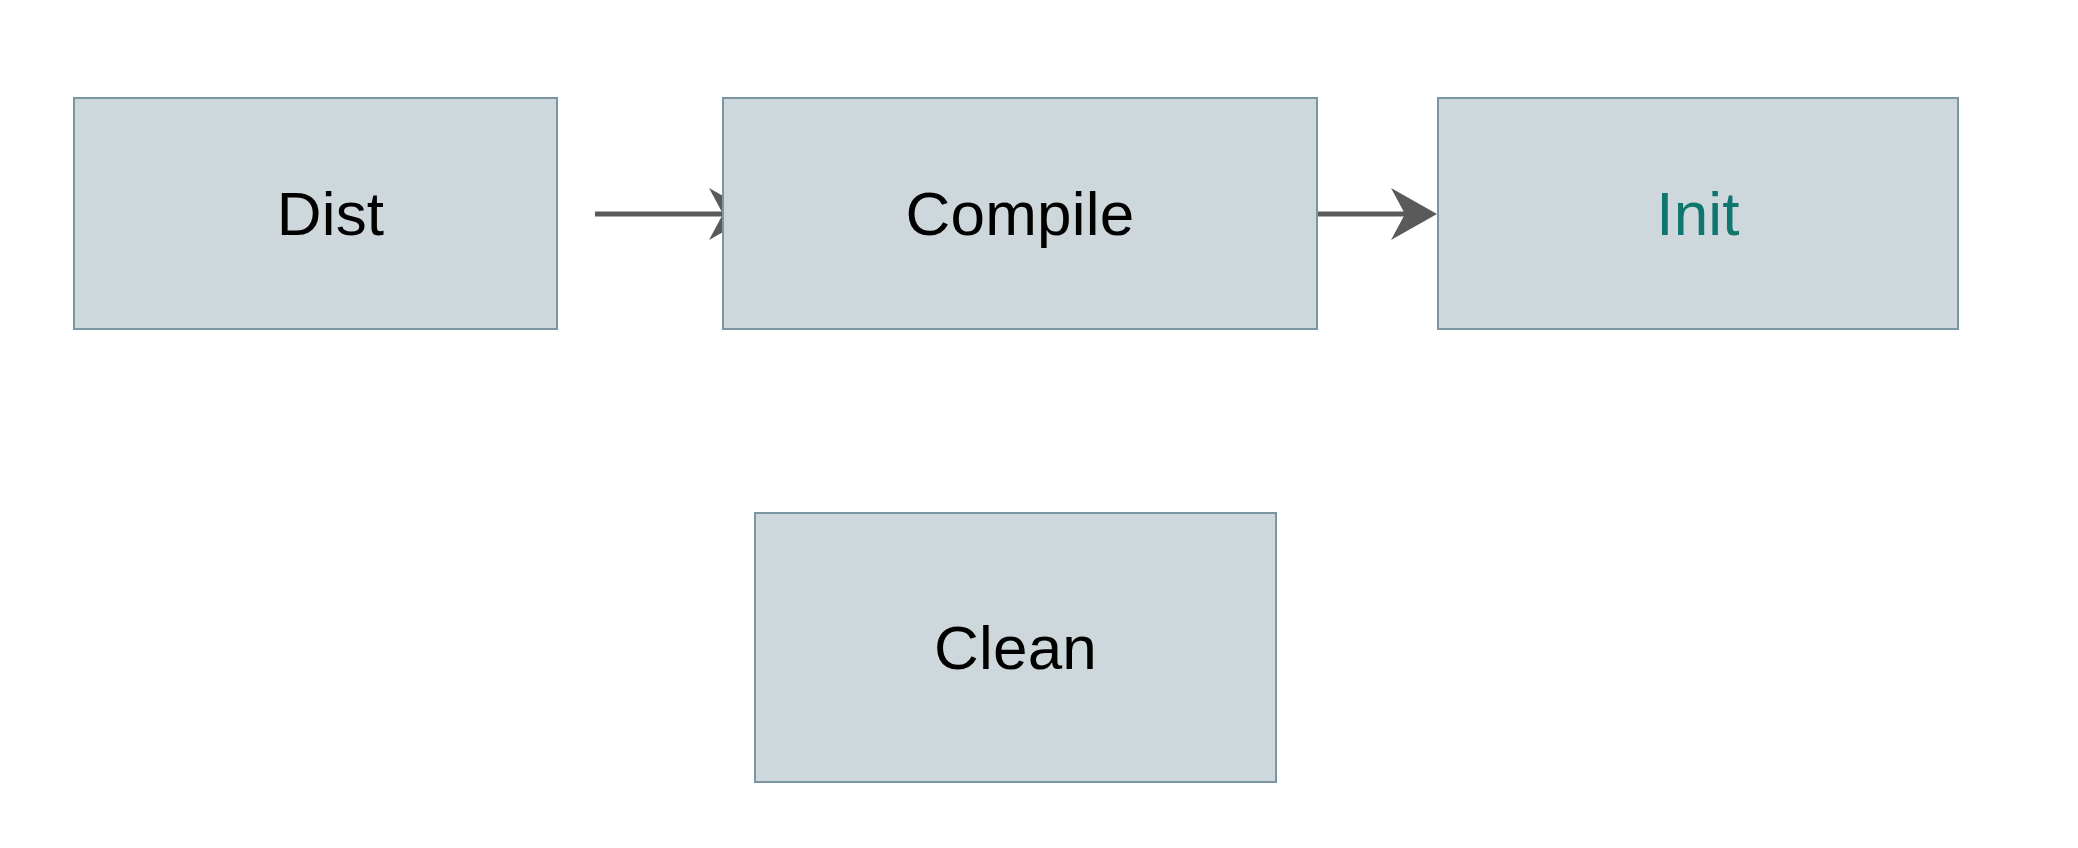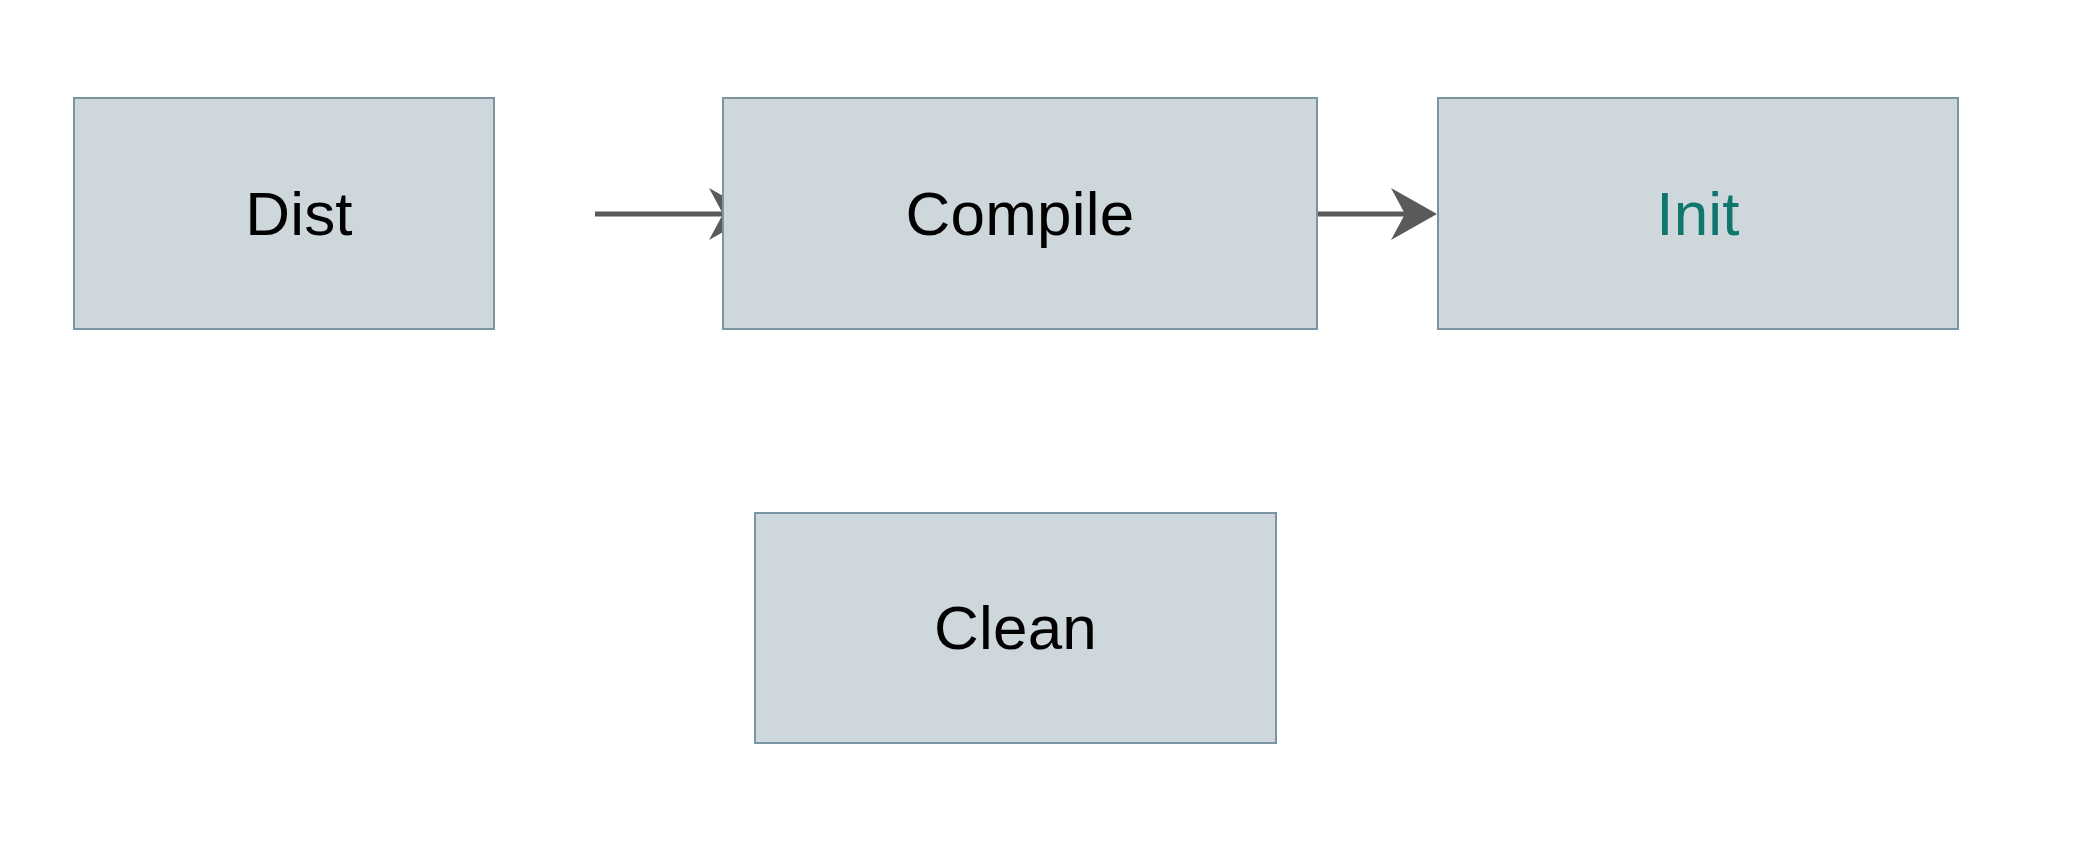--- a/index.html
+++ b/index.html
@@ -76,29 +76,29 @@
             <path class="edge-head" d="M 755 214 L 709 188 L 723 214 L 709 240 Z" style="fill: rgb(90, 90, 90);"></path>
           </g>
           <g>
             <line class="edge-line" x1="1277" y1="214" x2="1411" y2="214" style="stroke: rgb(90, 90, 90);"></line>
             <path class="edge-head" d="M 1437 214 L 1391 188 L 1405 214 L 1391 240 Z" style="fill: rgb(90, 90, 90);"></path>
           </g>
         </g>
     </svg>
   </div>
 
-  <div class="node" style="left: 73px; top: 97px; width: 422px; height: 233px; background: rgb(206, 216, 220); border-color: rgb(122, 150, 163); padding-left: 30px;">
+  <div class="node" style="left: 73px; top: 97px; width: 485px; height: 233px; background: rgb(206, 216, 220); border-color: rgb(122, 150, 163); padding-left: 30px;">
     <span class="node-label" style="color: rgb(0, 0, 0);">Dist</span>
   </div>
 
   <div class="node" style="left: 722px; top: 97px; width: 596px; height: 233px; background: rgb(206, 216, 220); border-color: rgb(122, 150, 163);">
     <span class="node-label" style="color: rgb(0, 0, 0);">Compile</span>
   </div>
 
   <div class="node" style="left: 1437px; top: 97px; width: 522px; height: 233px; background: rgb(206, 216, 220); border-color: rgb(122, 150, 163);">
     <span class="node-label" style="color: #0f766e;">Init</span>
   </div>
 
-  <div class="node" style="left: 754px; top: 512px; width: 523px; height: 232px; background: rgb(206, 216, 220); border-color: rgb(122, 150, 163);">
+  <div class="node" style="left: 754px; top: 512px; width: 523px; height: 271px; background: rgb(206, 216, 220); border-color: rgb(122, 150, 163);">
     <span class="node-label" style="color: rgb(0, 0, 0);">Clean</span>
   </div>
 
 </div>
 
 </body></html>

